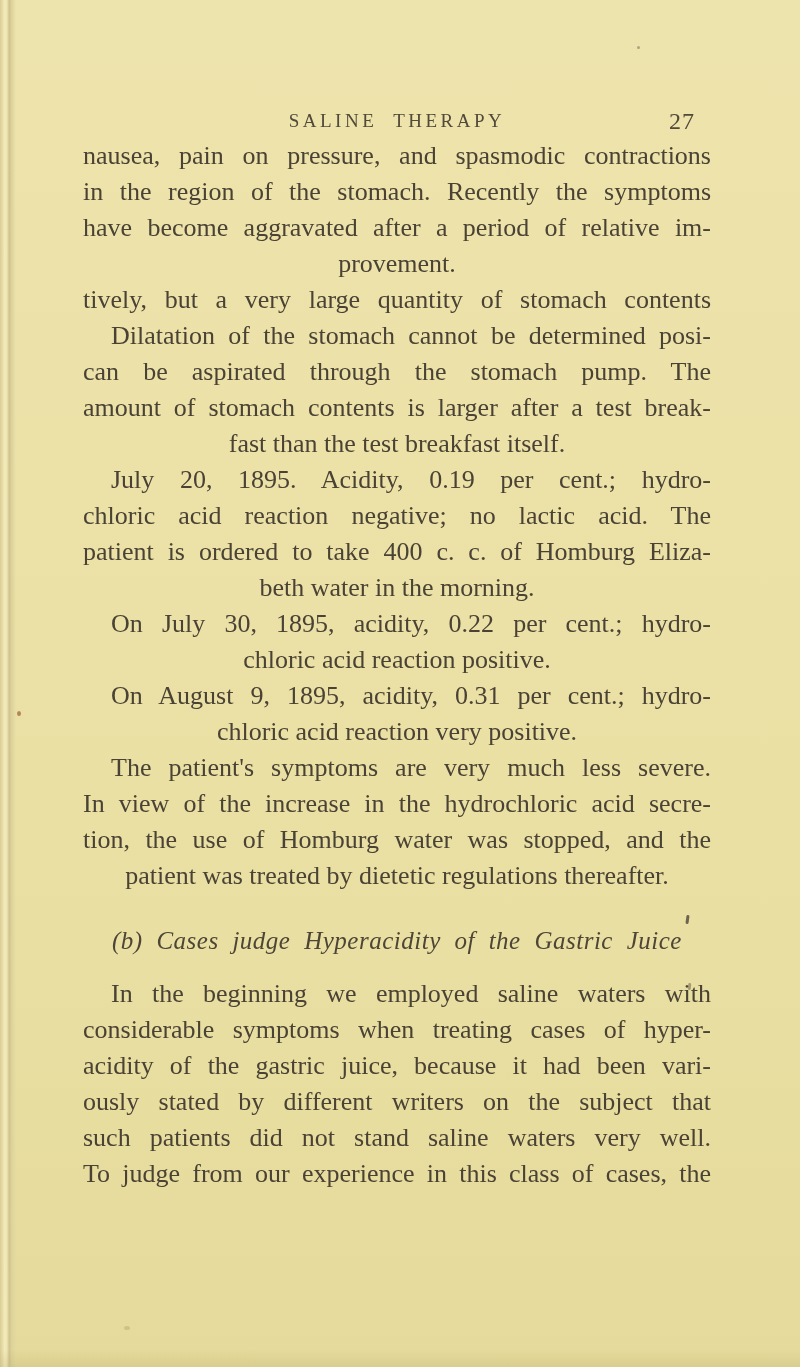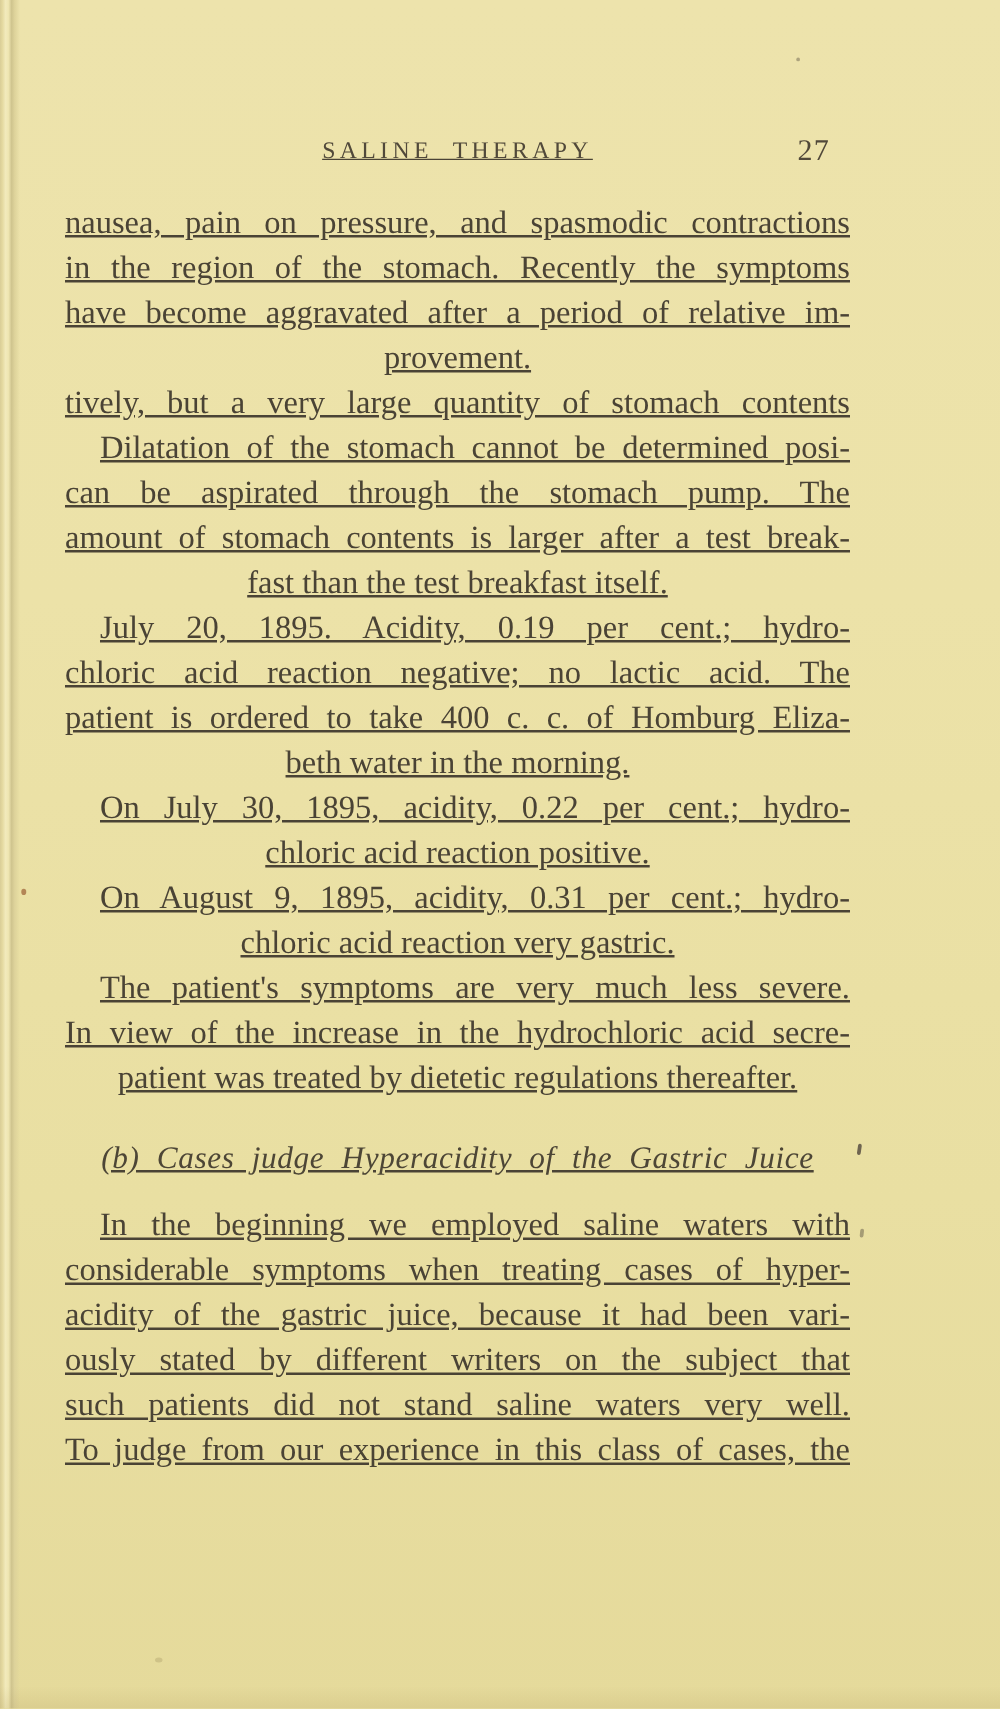--- a/index.html
+++ b/index.html
@@ -15,38 +15,37 @@
     position: absolute; left: 0; top: 0; bottom: 0; width: 16px;
     background: linear-gradient(90deg,
       #d9cd97 0%, #e4d9a0 12%, #f2eabc 28%, #efe6b2 42%,
       #cfc48e 58%, #ddd29a 72%, rgba(233,223,162,0) 100%);
   }
   .page-bottom-shade {
     position: absolute; left: 0; right: 0; bottom: 0; height: 18px;
     background: linear-gradient(180deg, rgba(170,150,90,0) 0%, rgba(170,150,90,0.18) 100%);
   }
   .textblock {
-    position: absolute; left: 52px; top: 104px; width: 628px;
+    position: absolute; left: 83px; top: 104px; width: 628px;
     color: #4a4335;
-    text-decoration: underline;
   }
   .running-header {
     position: relative;
     height: 34px; line-height: 34px;
     text-align: center;
     font-size: 19px;
     letter-spacing: 3.5px;
     word-spacing: 8px;
     color: #51493a;
   }
   .page-number {
     position: absolute; right: 16px; top: 0;
     font-size: 24px; letter-spacing: 1px; word-spacing: normal;
   }
-  .body-content { margin-top: 22px; font-size: 26px; }
+  .body-content { font-size: 26px; }
   .line {
     line-height: 36px; height: 36px; overflow: hidden;
     text-align: justify;
   }
   .line::after { content: ""; display: inline-block; width: 100%; height: 0; }
   .line.last { text-align: center; }
   .line.last::after { content: none; }
   .line.indent { text-indent: 28px; }
   .section-heading {
     font-style: italic;
@@ -102,25 +101,26 @@
           <div class="line">chloric acid reaction negative; no lactic acid. The</div>
           <div class="line">patient is ordered to take 400 c. c. of Homburg Eliza-</div>
           <div class="line last">beth water in the morning.</div>
         </div>
         <div class="paragraph">
           <div class="line indent">On July 30, 1895, acidity, 0.22 per cent.; hydro-</div>
           <div class="line last">chloric acid reaction positive.</div>
         </div>
         <div class="paragraph">
           <div class="line indent">On August 9, 1895, acidity, 0.31 per cent.; hydro-</div>
-          <div class="line last">chloric acid reaction very gastric.</div>
+          <div class="line last">chloric acid reaction very positive.</div>
         </div>
         <div class="paragraph">
           <div class="line indent">The patient's symptoms are very much less severe.</div>
           <div class="line">In view of the increase in the hydrochloric acid secre-</div>
+          <div class="line">tion, the use of Homburg water was stopped, and the</div>
           <div class="line last">patient was treated by dietetic regulations thereafter.</div>
         </div>
         <div class="section-heading">(b) Cases judge Hyperacidity of the Gastric Juice</div>
         <div class="paragraph">
           <div class="line indent">In the beginning we employed saline waters with</div>
           <div class="line">considerable symptoms when treating cases of hyper-</div>
           <div class="line">acidity of the gastric juice, because it had been vari-</div>
           <div class="line">ously stated by different writers on the subject that</div>
           <div class="line">such patients did not stand saline waters very well.</div>
           <div class="line">To judge from our experience in this class of cases, the</div>

